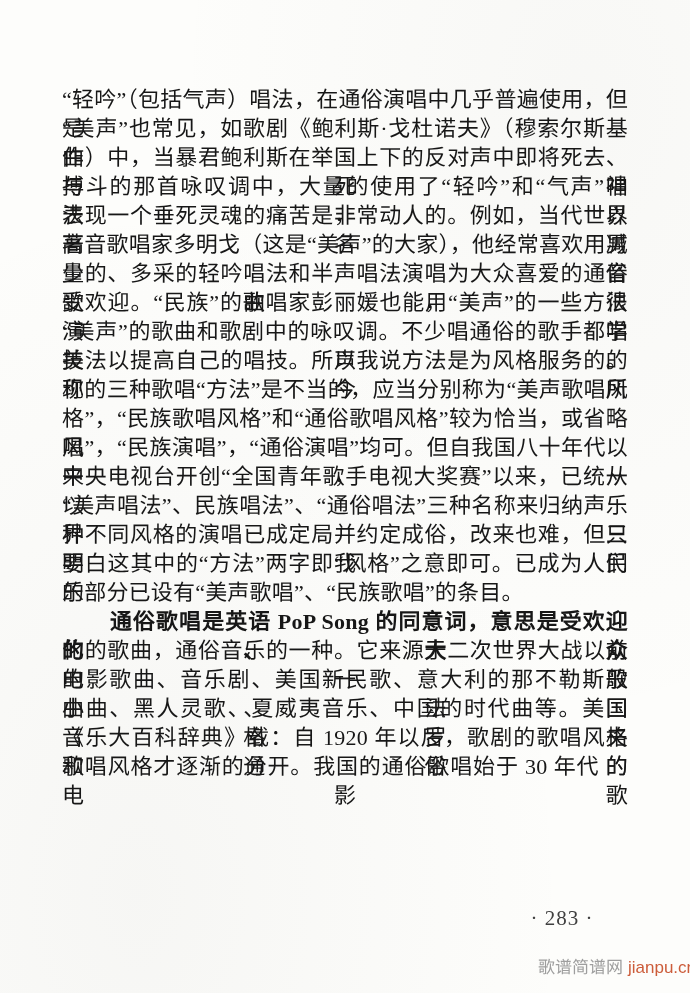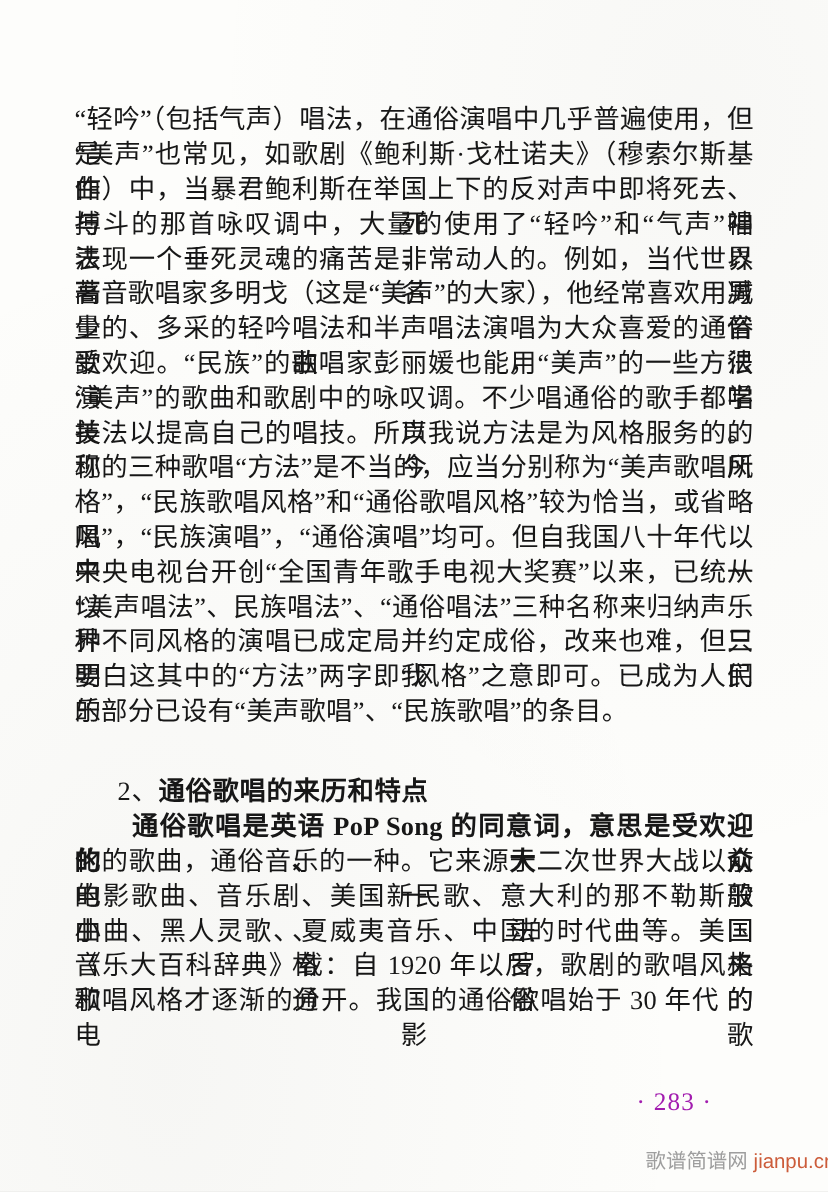--- a/index.html
+++ b/index.html
@@ -69,21 +69,21 @@
   }
   .page-number {
     position: absolute;
     top: 906px;
     left: 524px;
     width: 76px;
     font-size: 21px;
     line-height: 24px;
     text-align: center;
     letter-spacing: 1px;
-    color: #a21caf;
+    color: #404040;
     font-family: "Liberation Serif", serif;
   }
   .watermark {
     position: absolute;
     top: 957px;
     left: 538px;
     font-size: 17px;
     line-height: 22px;
     white-space: nowrap;
     font-family: "Liberation Sans", sans-serif;
@@ -112,23 +112,20 @@
       <div class="line">称的三种歌唱“方法”是不当的，应当分别称为“美声歌唱风</div>
       <div class="line">格”，“民族歌唱风格”和“通俗歌唱风格”较为恰当，或省略风</div>
       <div class="line">唱”，“民族演唱”，“通俗演唱”均可。但自我国八十年代以来，从</div>
       <div class="line">中央电视台开创“全国青年歌手电视大奖赛”以来，已统一以</div>
       <div class="line">“美声唱法”、民族唱法”、“通俗唱法”三种名称来归纳声乐界三</div>
       <div class="line">种不同风格的演唱已成定局并约定成俗，改来也难，但只要我们</div>
       <div class="line">明白这其中的“方法”两字即“风格”之意即可。已成为人民的</div>
       <div class="line last-of-para">乐部分已设有“美声歌唱”、“民族歌唱”的条目。</div>
     </div>
 
-    <div class="heading-line">
-      <span class="heading-num">2、</span><span class="heading-title">通俗歌唱的来历和特点</span>
-    </div>
 
     <div class="para2">
       <div class="line first-of-para">通俗歌唱是英语 PoP Song 的同意词，意思是受欢迎的、大众</div>
       <div class="line">化的歌曲，通俗音乐的一种。它来源于二次世界大战以前的一般</div>
       <div class="line">电影歌曲、音乐剧、美国新民歌、意大利的那不勒斯歌曲、法国</div>
       <div class="line">小曲、黑人灵歌、夏威夷音乐、中国的时代曲等。美国《格罗夫</div>
       <div class="line">音乐大百科辞典》载：自 1920 年以后，歌剧的歌唱风格和通俗的</div>
       <div class="line">歌唱风格才逐渐的分开。我国的通俗歌唱始于 30 年代 的电影歌</div>
     </div>
 

